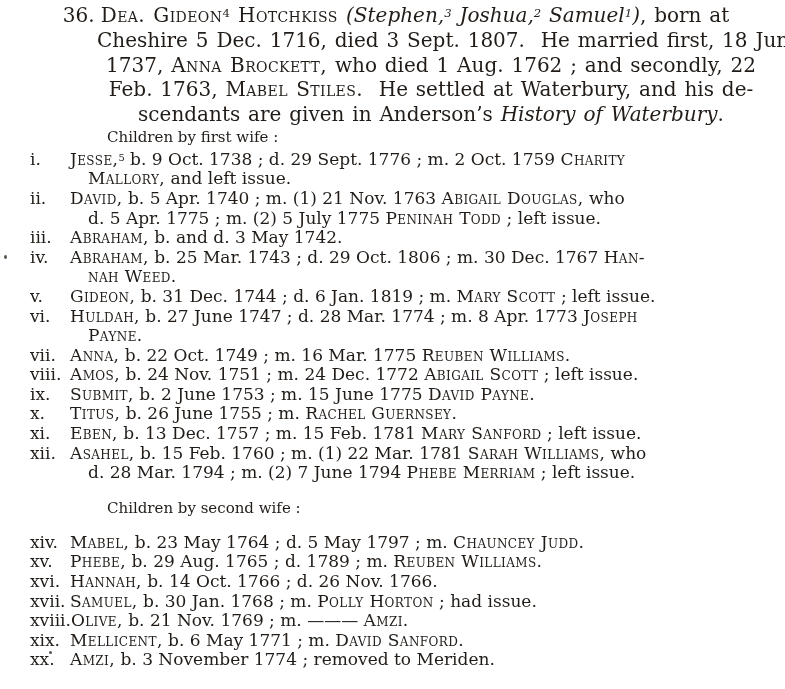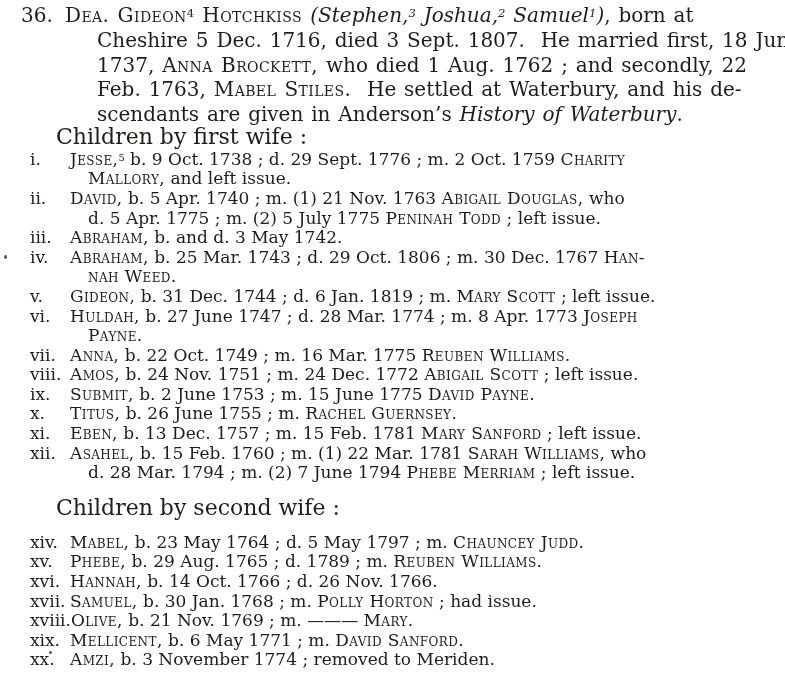--- a/index.html
+++ b/index.html
@@ -20,31 +20,32 @@
     inset: 0;
   }
   
   .para {
     margin: 3px 20px 0 97px;
     text-indent: -76px;
     font-size: 20px;
     line-height: 24.75px;
     word-spacing: 1.5px;
     white-space: nowrap;
+    text-align: center;
   }
   .entry-number {
     display: inline-block;
     min-width: 44px;
     text-indent: 0;
   }
   .section-heading {
-    font-size: 22px;
+    font-size: 15px;
     font-weight: normal;
     line-height: 26px;
-    margin: -3px 0 0 56px;
+    margin: -3px 0 0 107px;
     white-space: nowrap;
   }
   .section-heading.second {
     margin-top: 12px;
   }
   .children {
     list-style: none;
     margin: 0;
     padding: 0;
     font-size: 17px;
@@ -107,20 +108,20 @@
       <li class="child"><span class="numeral">xii.</span><span class="etext"><span class="sc">Asahel,</span><span class="pl"> b. 15 Feb. 1760 ; m. (1) 22 Mar. 1781 </span><span class="sc">Sarah Williams,</span><span class="pl"> who</span><br><span class="pl">d. 28 Mar. 1794 ; m. (2) 7 June 1794 </span><span class="sc">Phebe Merriam</span><span class="pl"> ; left issue.</span></span></li>
     </ul>
 
   <h3 class="section-heading second">Children by second wife :</h3>
 
   <ul class="children second">
       <li class="child"><span class="numeral">xiv.</span><span class="etext"><span class="sc">Mabel,</span><span class="pl"> b. 23 May 1764 ; d. 5 May 1797 ; m. </span><span class="sc">Chauncey Judd.</span></span></li>
       <li class="child"><span class="numeral">xv.</span><span class="etext"><span class="sc">Phebe,</span><span class="pl"> b. 29 Aug. 1765 ; d. 1789 ; m. </span><span class="sc">Reuben Williams.</span></span></li>
       <li class="child"><span class="numeral">xvi.</span><span class="etext"><span class="sc">Hannah,</span><span class="pl"> b. 14 Oct. 1766 ; d. 26 Nov. 1766.</span></span></li>
       <li class="child"><span class="numeral">xvii.</span><span class="etext"><span class="sc">Samuel,</span><span class="pl"> b. 30 Jan. 1768 ; m. </span><span class="sc">Polly Horton</span><span class="pl"> ; had issue.</span></span></li>
-      <li class="child"><span class="numeral">xviii.</span><span class="etext"><span class="sc">Olive,</span><span class="pl"> b. 21 Nov. 1769 ; m. ——— </span><span class="sc">Mary.</span></span></li>
+      <li class="child"><span class="numeral">xviii.</span><span class="etext"><span class="sc">Olive,</span><span class="pl"> b. 21 Nov. 1769 ; m. ——— </span><span class="sc">Amzi.</span></span></li>
       <li class="child"><span class="numeral">xix.</span><span class="etext"><span class="sc">Mellicent,</span><span class="pl"> b. 6 May 1771 ; m. </span><span class="sc">David Sanford.</span></span></li>
       <li class="child"><span class="numeral">xx.</span><span class="etext"><span class="sc">Amzi,</span><span class="pl"> b. 3 November 1774 ; removed to Meriden.</span></span></li>
     </ul>
 
   <div class="speck speck-1"></div>
   <div class="speck speck-2"></div>
 </div>
 
 </body></html>

